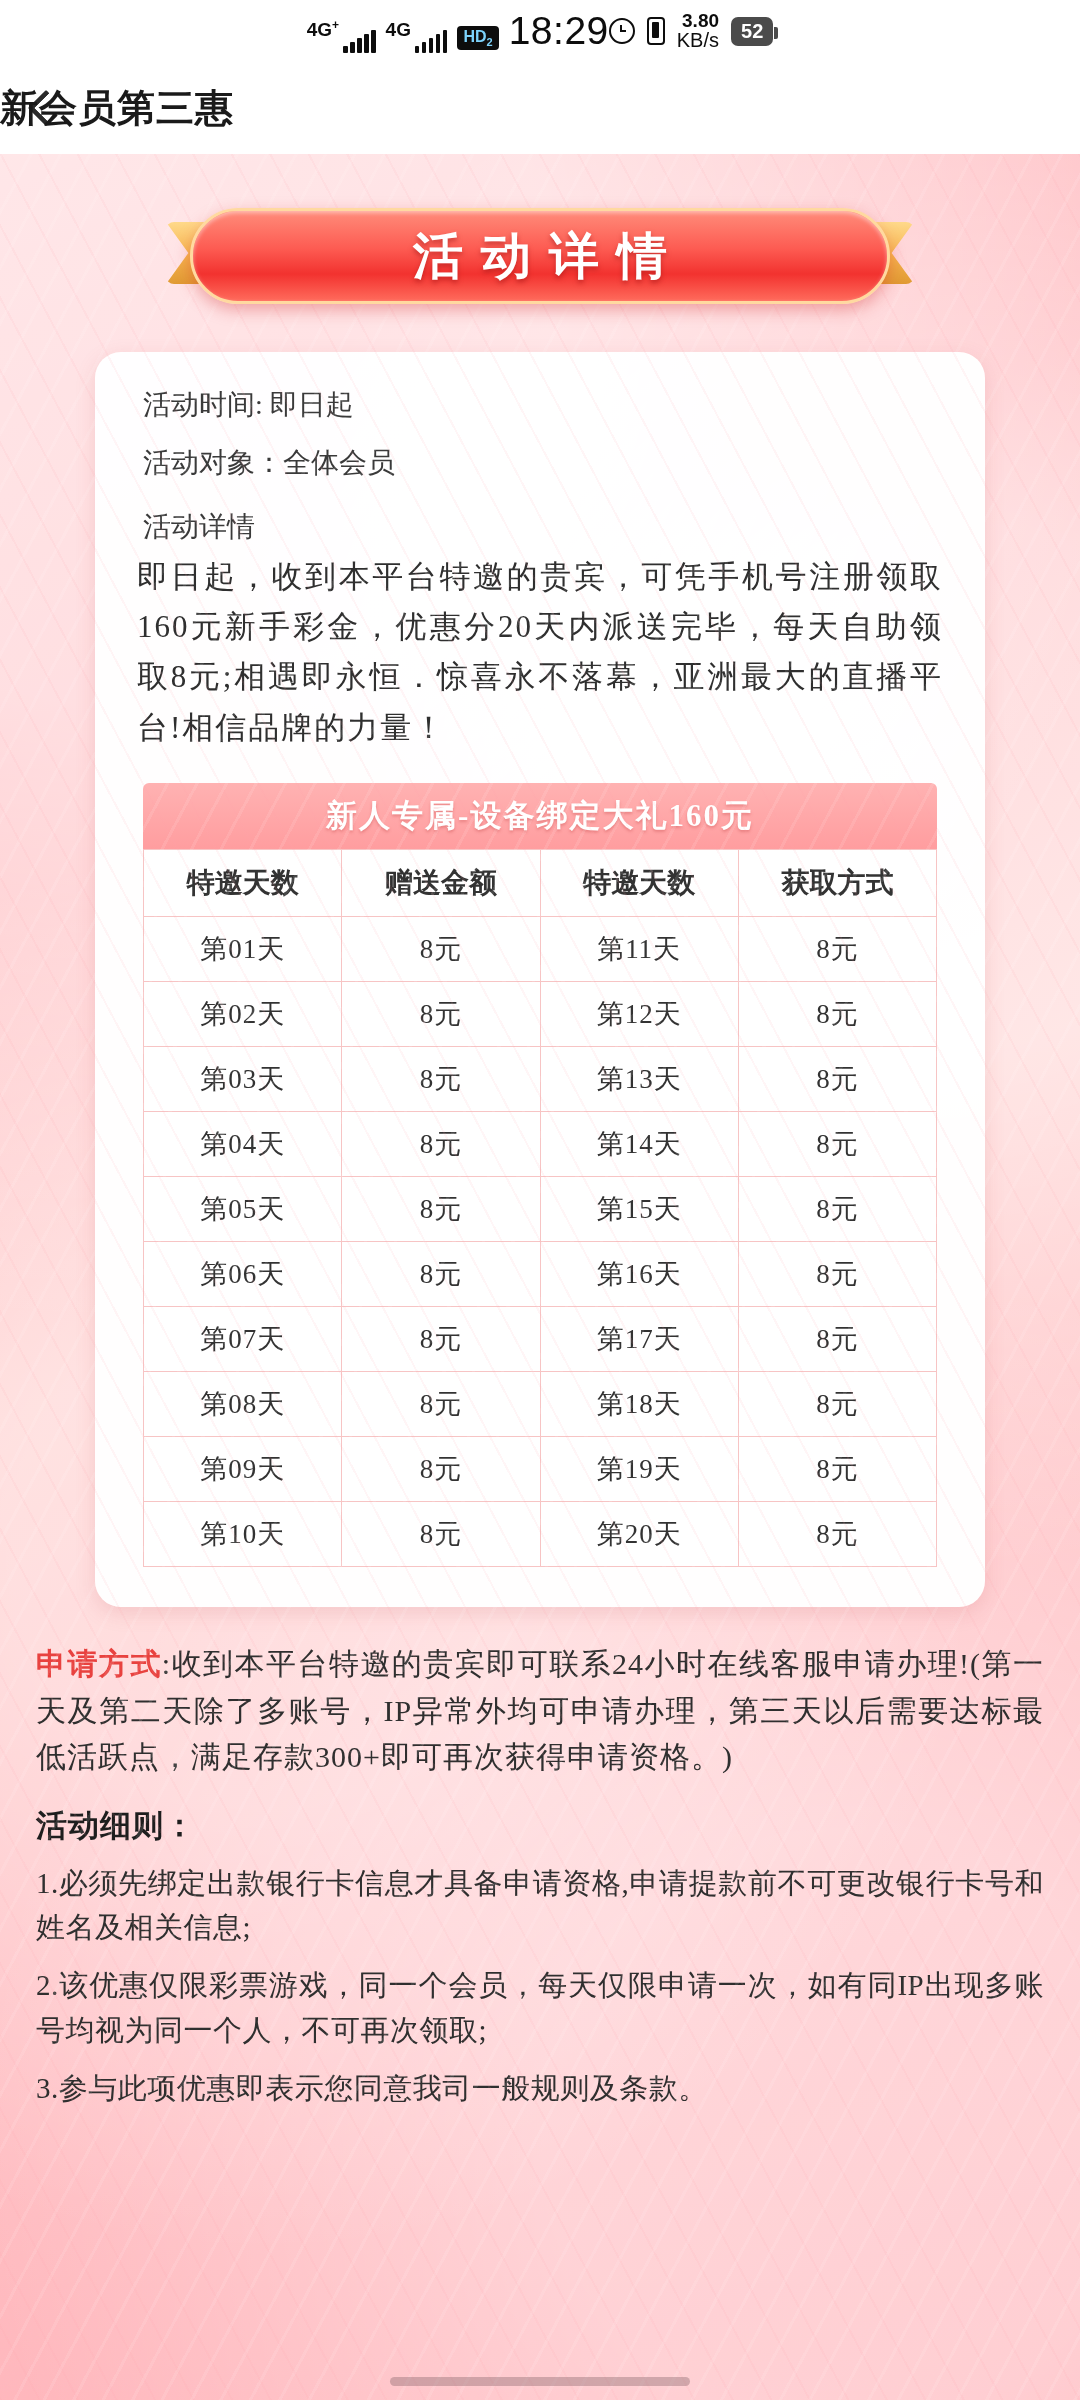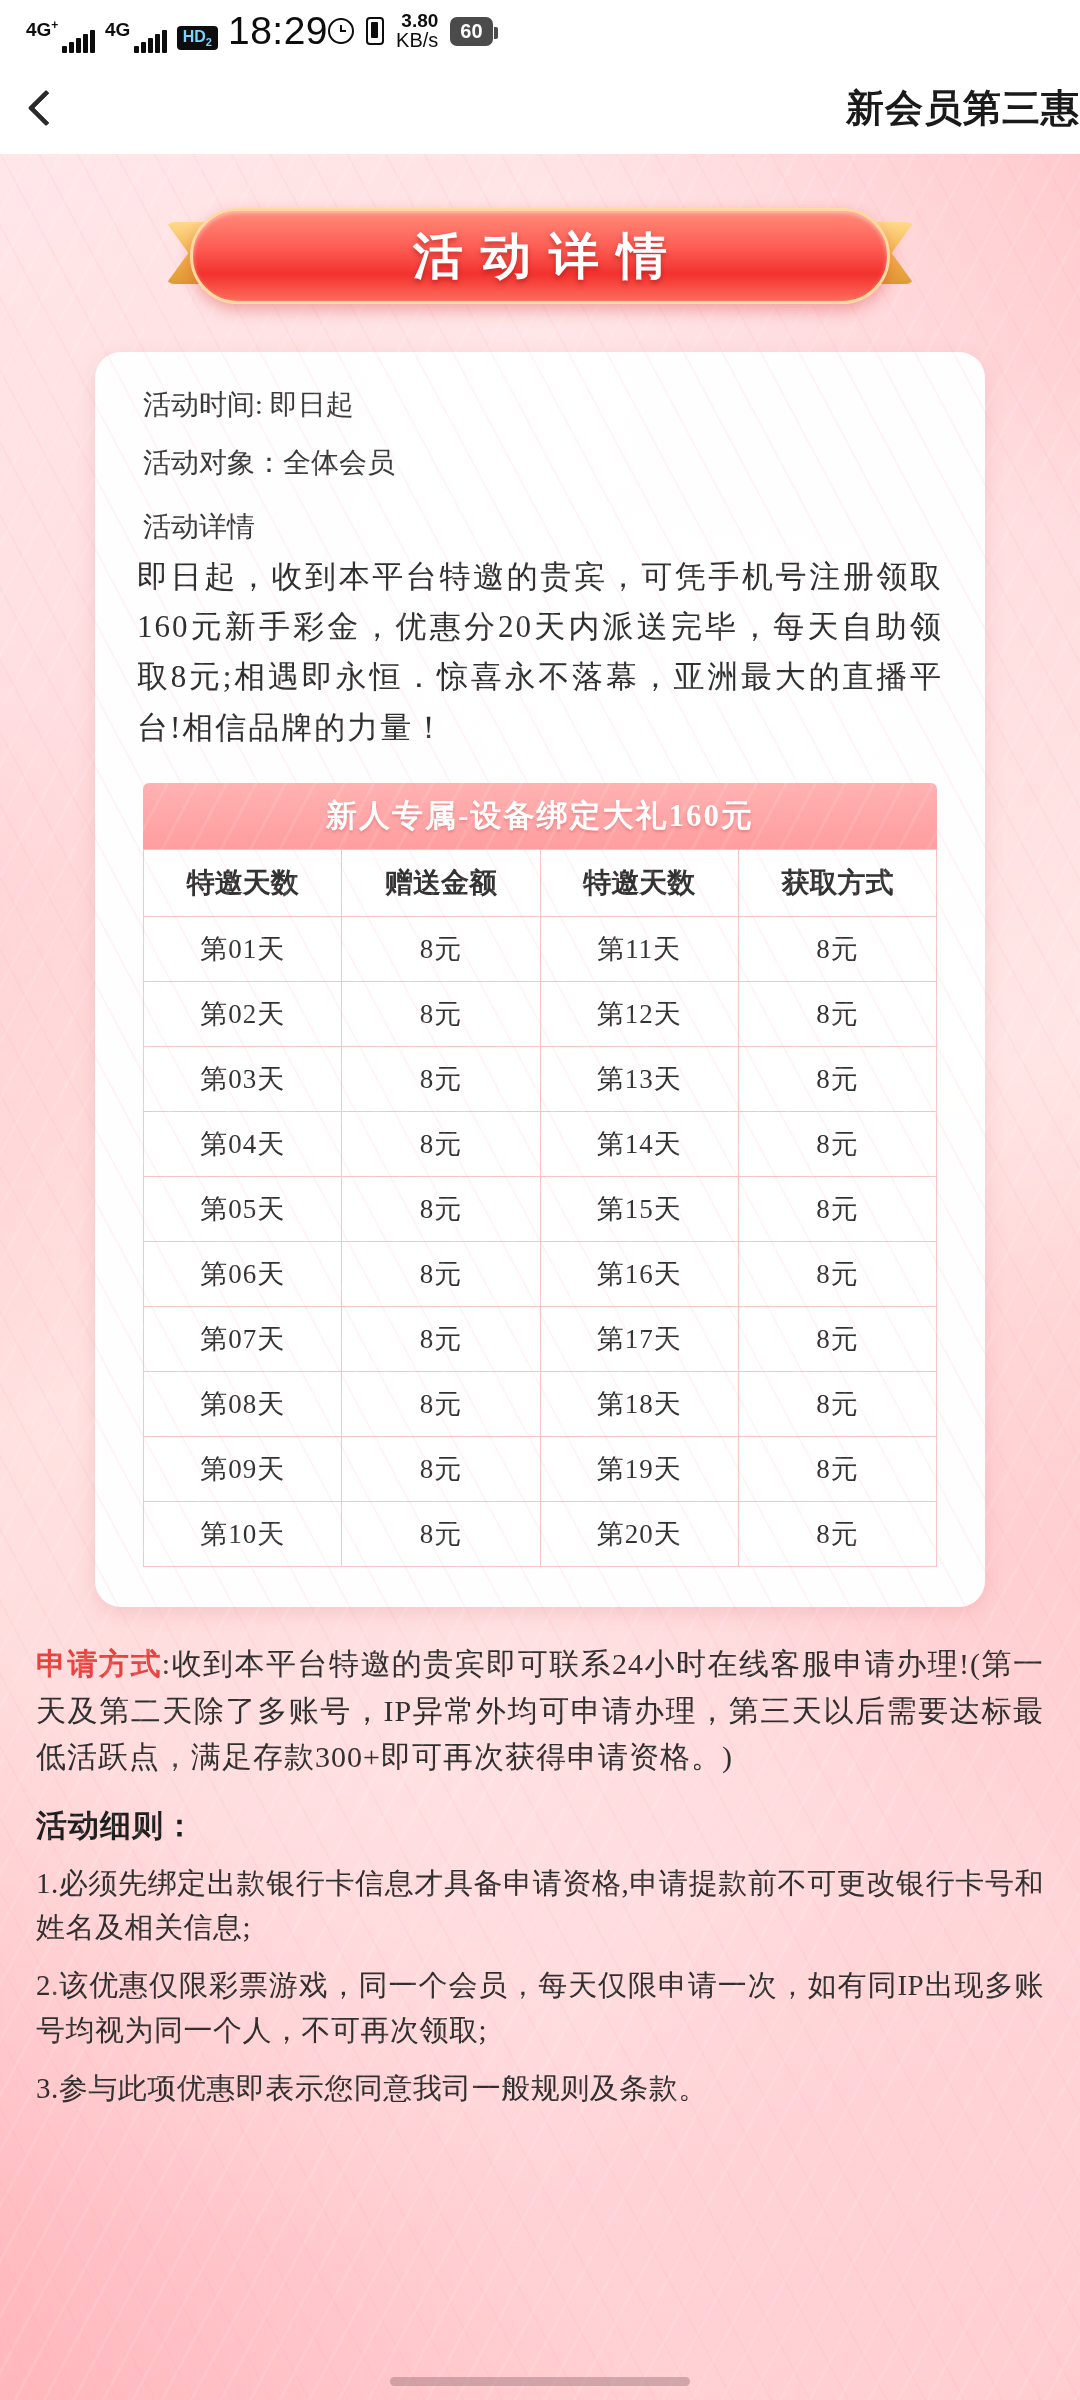--- a/index.html
+++ b/index.html
@@ -7,21 +7,21 @@
     width:1080px; height:2400px;
     font-family:"Liberation Sans","DejaVu Sans",sans-serif;
     background:#ffffff;
     overflow:hidden;
   }
   .phone { position:relative; width:1080px; height:2400px; background:#fff; }
 
   
   .statusbar {
     height:62px; width:100%;
-    display:flex; align-items:center; justify-content:flex-start;
+    display:flex; align-items:center; justify-content:center;
     padding:6px 26px; background:#ffffff; color:#0d0d0d;
   }
   .sb-left { display:flex; align-items:flex-end; gap:10px; }
   .sb-right { display:flex; align-items:center; gap:12px; }
   .net-group { display:flex; align-items:flex-end; gap:4px; }
   .net-label { font-size:19px; font-weight:700; line-height:1; margin-bottom:14px; }
   .net-label sup { font-size:12px; }
   .bars { display:flex; align-items:flex-end; gap:2.5px; height:24px; }
   .bars i { display:block; width:4.5px; background:#0d0d0d; border-radius:1px; }
   .bars i:nth-child(1){height:7px}
@@ -63,21 +63,21 @@
   }
   .back-btn {
     width:92px; height:92px; display:flex; align-items:center; justify-content:center;
     cursor:pointer;
   }
   .chev {
     width:26px; height:26px; border-left:5px solid #2b2b2b; border-bottom:5px solid #2b2b2b;
     transform:rotate(45deg); border-radius:2px;
   }
   .page-title {
-    position:absolute; left:0; right:0; text-align:right;
+    position:absolute; left:0; right:0; text-align:left;
     font-size:38px; font-weight:700; color:#1a1a1a; letter-spacing:1px;
     pointer-events:none;
   }
 
   
   .content {
     position:relative;
     height:calc(2400px - 62px - 92px);
     background:
       radial-gradient(circle at 12% 6%, rgba(255,255,255,0.55) 0 18%, rgba(255,255,255,0) 45%),
@@ -205,21 +205,21 @@
       <span class="hd-badge"><span>HD</span><sub>2</sub></span>
       <span class="clock">18:29</span>
     </div>
     <div class="sb-right">
       <span class="ic alarm-ic"></span>
       <span class="ic vib-ic"></span>
       <span class="netspeed">
         <span class="v">3.80</span><br>
         <span class="u">KB/s</span>
       </span>
-      <span class="batt">60</span>
+      <span class="batt">52</span>
     </div>
   </div>
 
   <div class="titlebar">
     <div class="back-btn">
       <span class="chev"></span>
     </div>
     <div class="page-title">新会员第三惠</div>
   </div>
 

